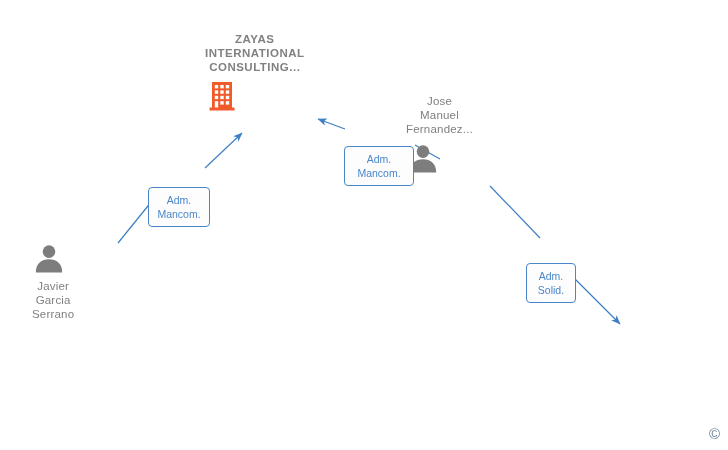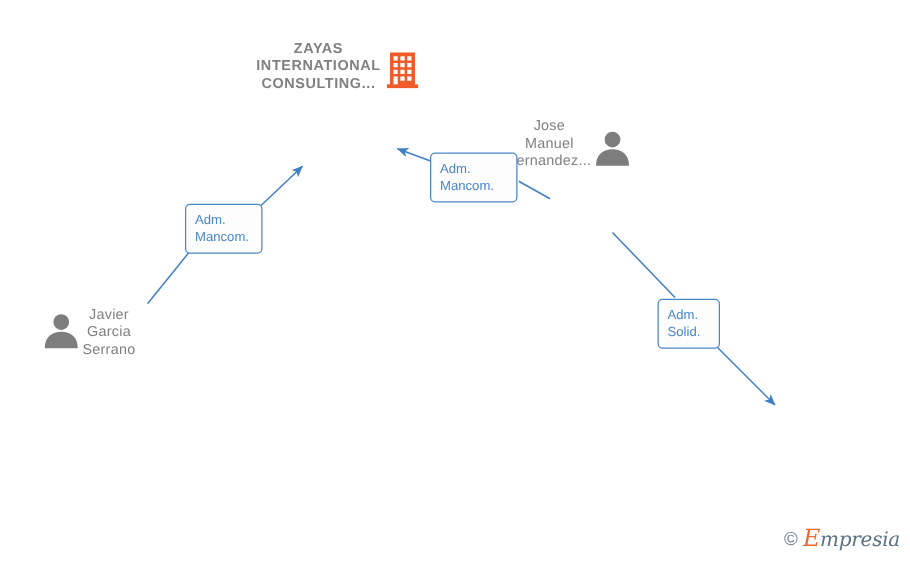--- a/index.html
+++ b/index.html
@@ -21,22 +21,22 @@
     top: 0;
     width: 728px;
     height: 450px;
     pointer-events: none;
   }
 
   
   .node {
     position: absolute;
     display: flex;
-    flex-direction: row;
-    align-items: center;
+    flex-direction: column;
+    align-items: flex-start;
     width: 140px;
   }
   .node-label {
     font-size: 11.5px;
     line-height: 14px;
     color: #808080;
     text-align: center;
     letter-spacing: 0.2px;
     white-space: pre-line;
   }
@@ -54,24 +54,25 @@
 
   
   .chip {
     position: absolute;
     border: 1px solid #4a86c8;
     border-radius: 4px;
     background: #fdfdfe;
     color: #4a86c8;
     font-size: 10.5px;
     line-height: 14px;
-    text-align: left;
+    text-align: center;
     padding: 5px 7px 5px 7px;
     white-space: pre-line;
     box-sizing: border-box;
+    margin-top: 24px;
   }
 
   
   #watermark {
     position: absolute;
     right: 8px;
     bottom: 9px;
     display: flex;
     align-items: center;
     gap: 4px;
@@ -175,16 +176,15 @@
 Mancom.</div>
 
   <div class="chip" style="left:344px; top:122px; width:70px;">Adm.
 Mancom.</div>
 
   <div class="chip" style="left:526px; top:239px; width:50px;">Adm.
 Solid.</div>
 
   <div id="watermark">
     <span class="copy">©</span>
-    <span class="brand"><span class="cap">E</span><span>mpresia</span></span>
   </div>
 
 </div>
 
 </body></html>

